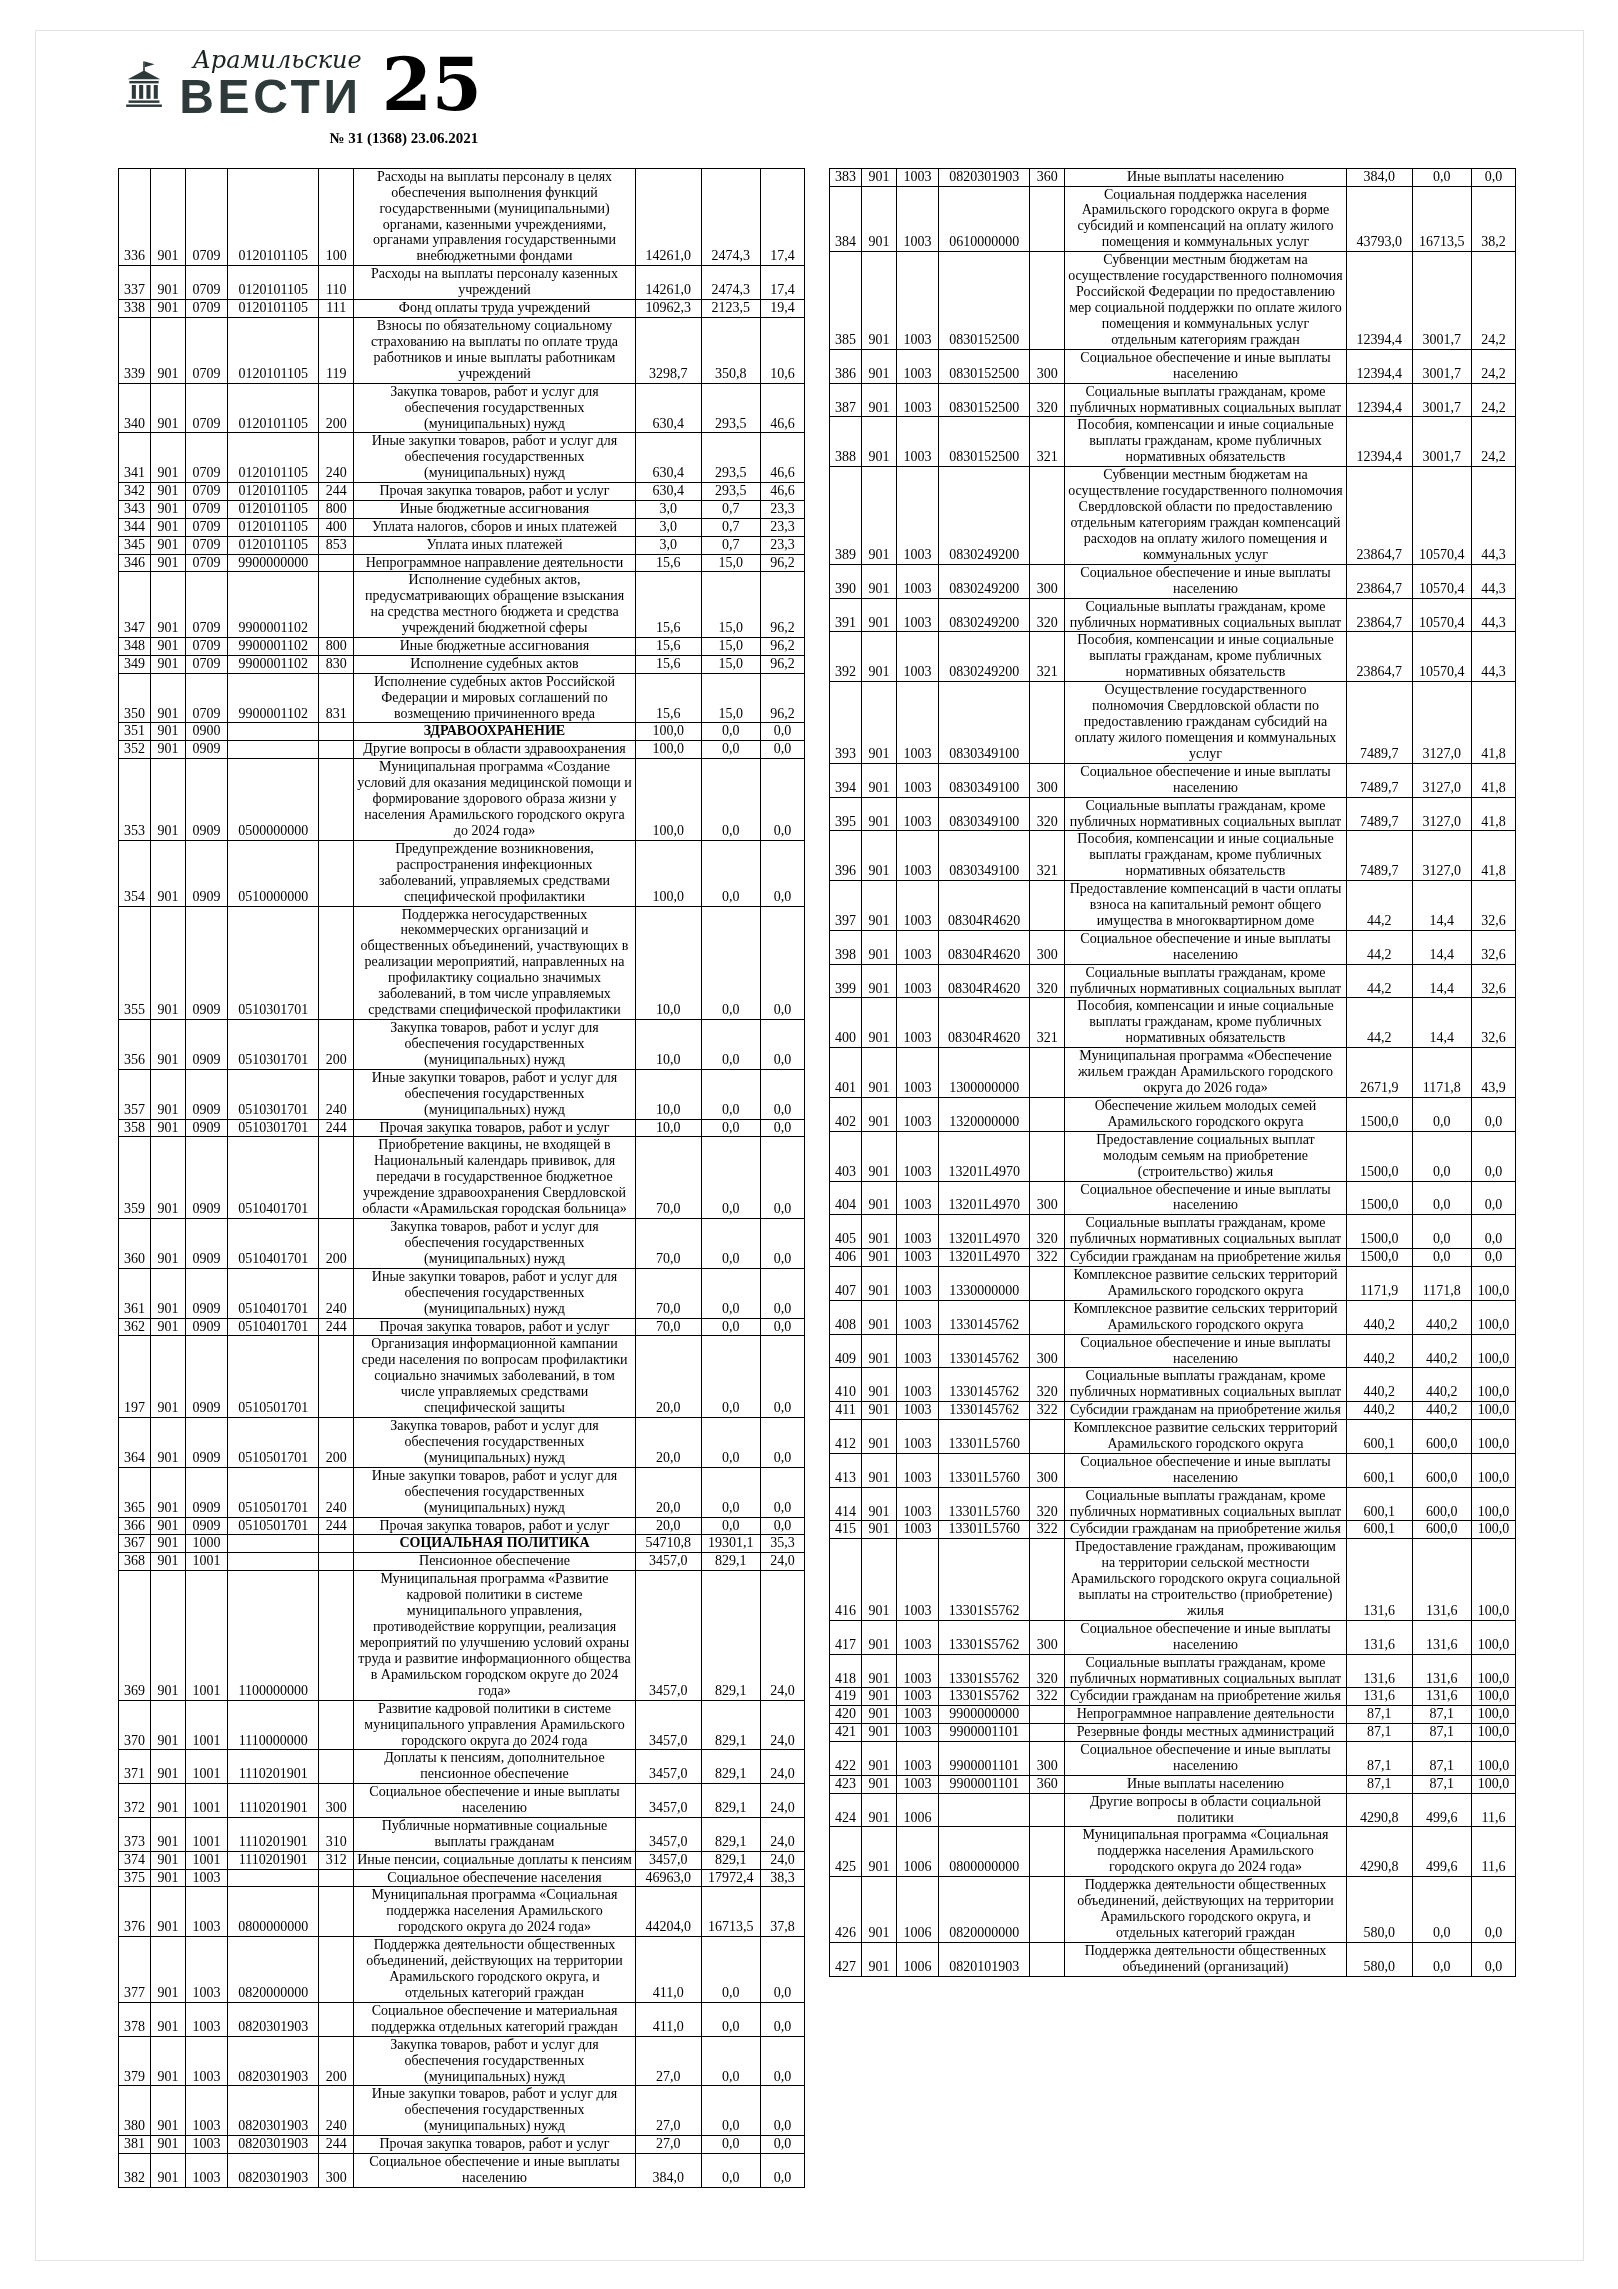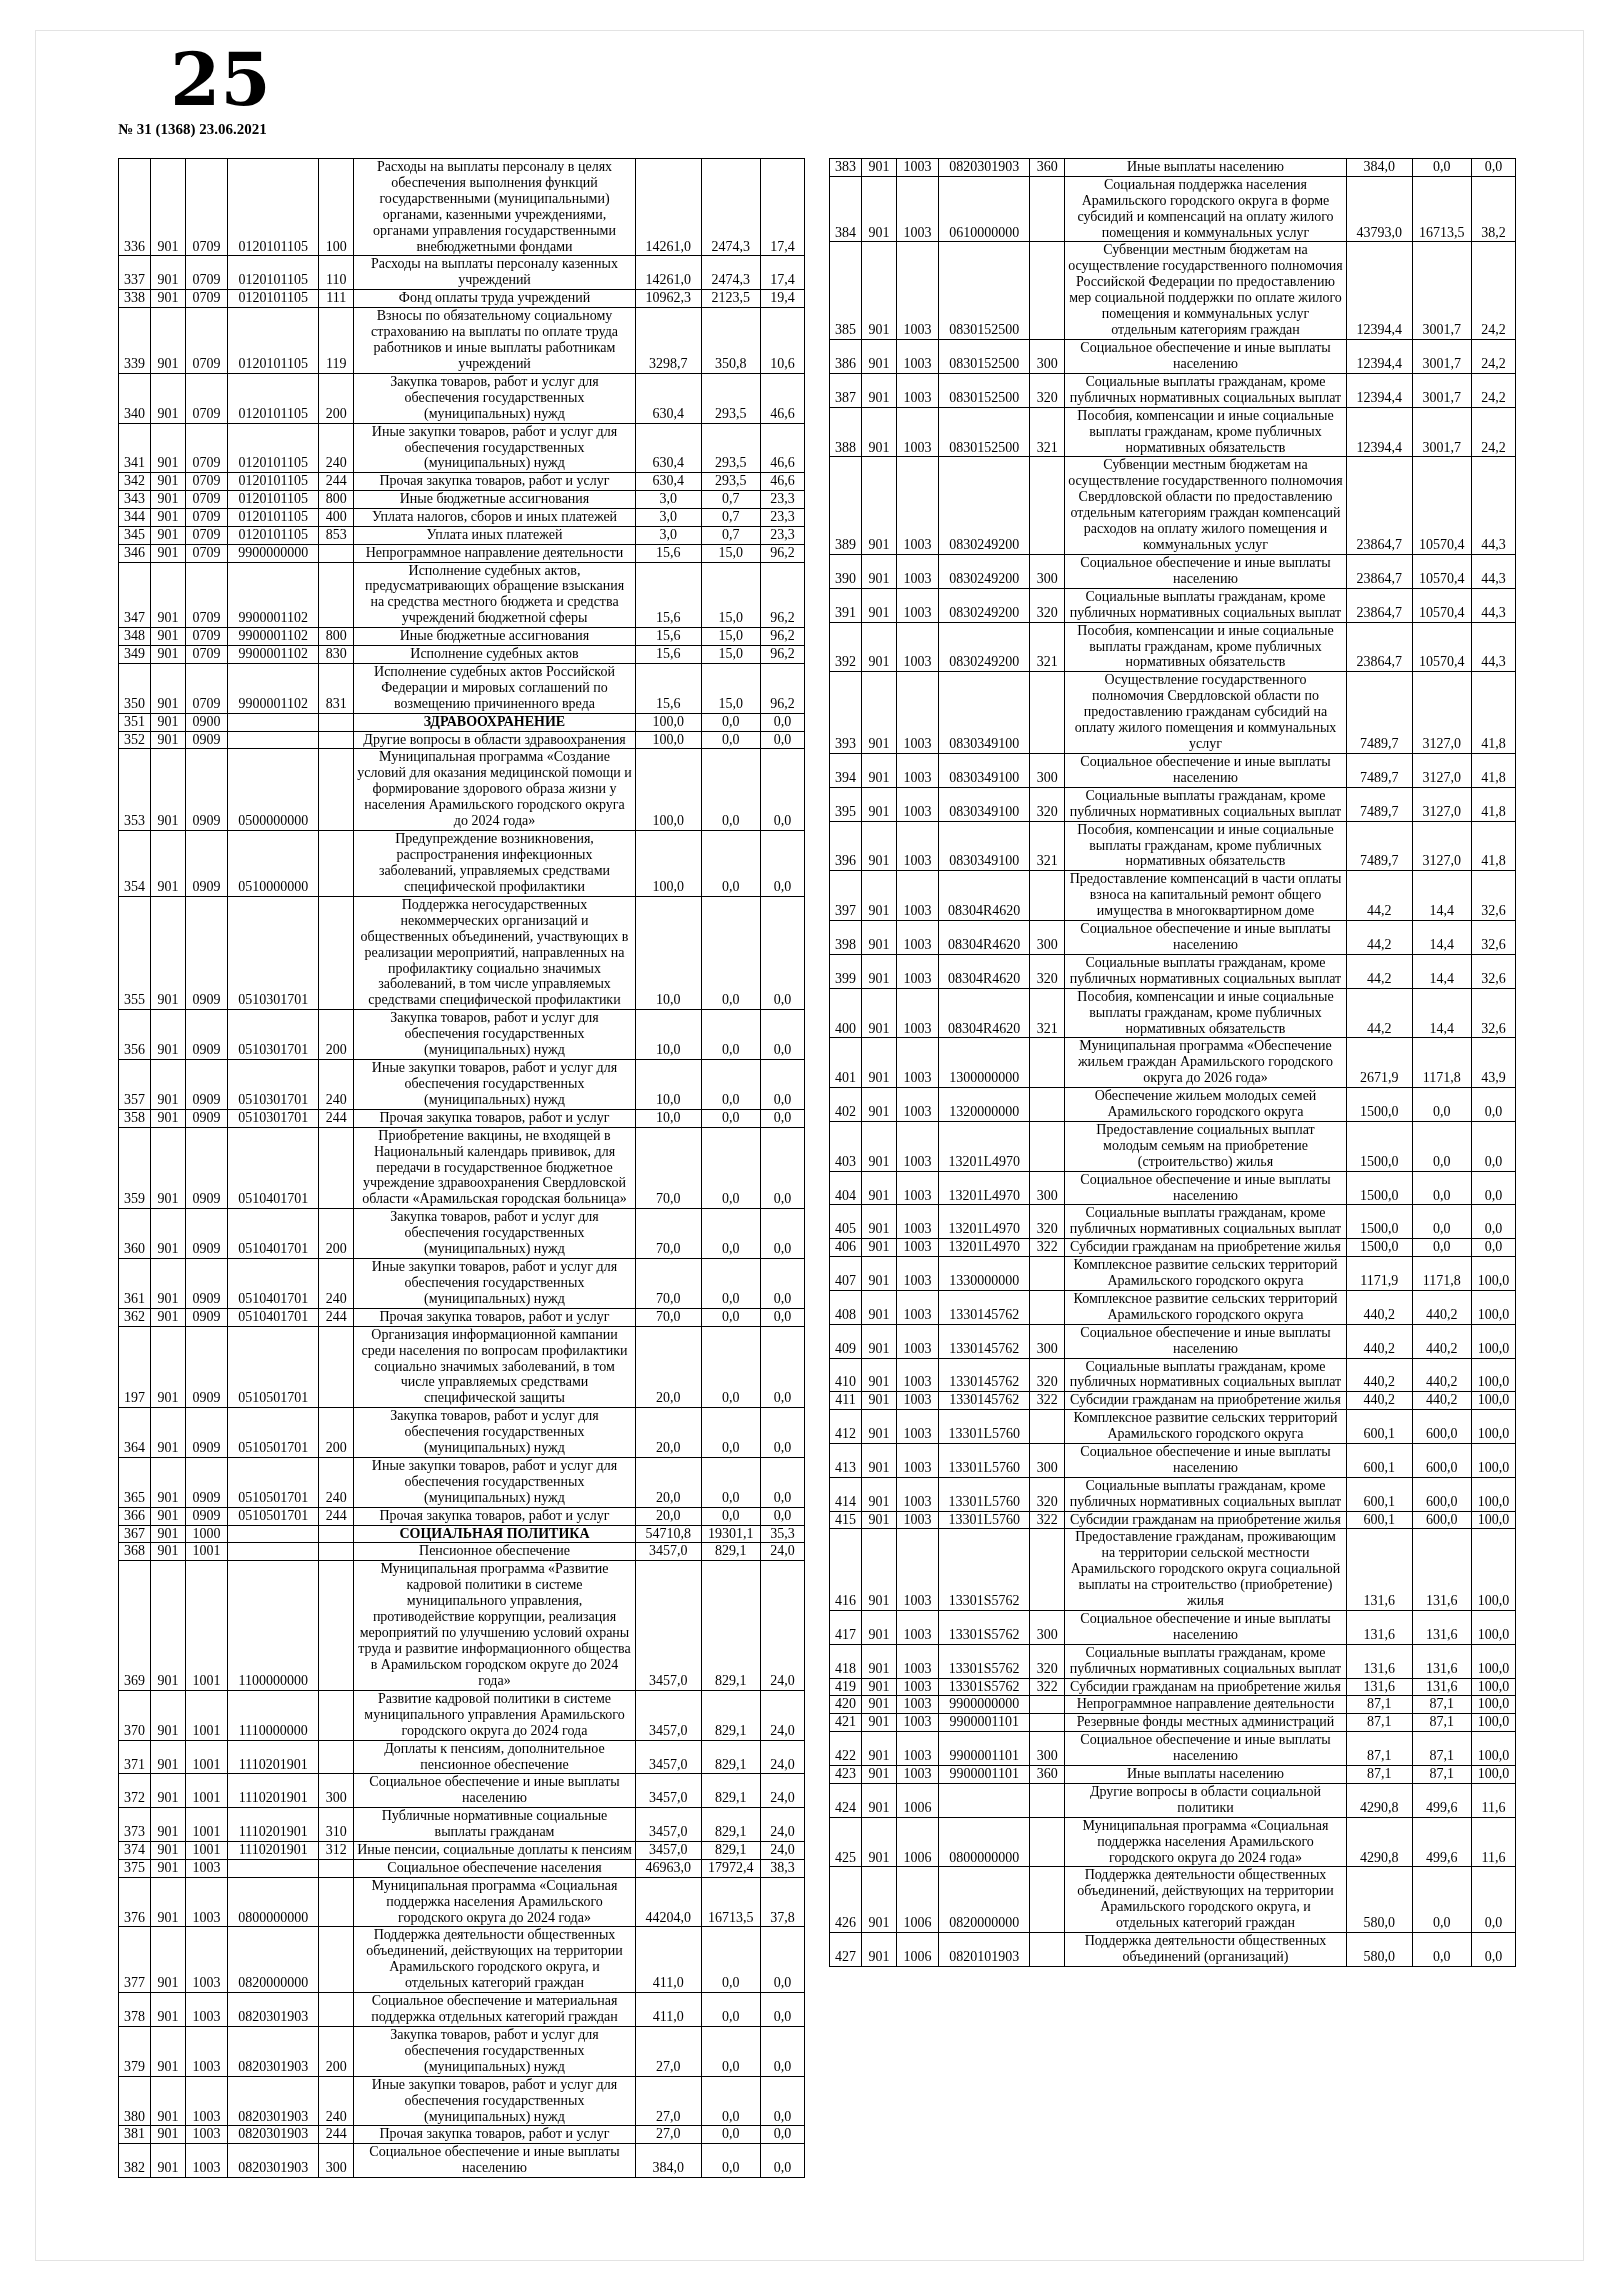--- a/index.html
+++ b/index.html
@@ -64,20 +64,40 @@
   td.section-head { font-weight:bold; }
 </style>
 </head>
 <body>
 
 <div class="page-frame"></div>
 
 <header class="masthead">
   <div class="brand-group">
     <div class="brand-row">
+      <div class="logo-block">
+        <span class="logo-icon">
+          <svg width="52" height="52" viewBox="0 0 64 64" fill="currentColor" aria-hidden="true">
+            <rect x="31" y="3" width="2" height="13"></rect>
+            <path d="M33 3 L45 6.5 L33 10 Z"></path>
+            <path d="M32 14 L52 25 L12 25 Z"></path>
+            <rect x="14" y="27" width="36" height="3"></rect>
+            <rect x="17" y="32" width="5" height="17"></rect>
+            <rect x="26" y="32" width="5" height="17"></rect>
+            <rect x="35" y="32" width="5" height="17"></rect>
+            <rect x="44" y="32" width="5" height="17"></rect>
+            <rect x="13" y="51" width="38" height="3"></rect>
+            <rect x="10" y="56" width="44" height="3"></rect>
+          </svg>
+        </span>
+        <span class="brand-text">
+          <span class="brand-top">Арамильские</span>
+          <span class="brand-bottom">ВЕСТИ</span>
+        </span>
+      </div>
       <div class="page-number">25</div>
     </div>
     <div class="issue-line">№ 31 (1368) 23.06.2021</div>
   </div>
 </header>
 
 <main class="columns">
   <table class="budget">
     <tbody>
         <tr>

